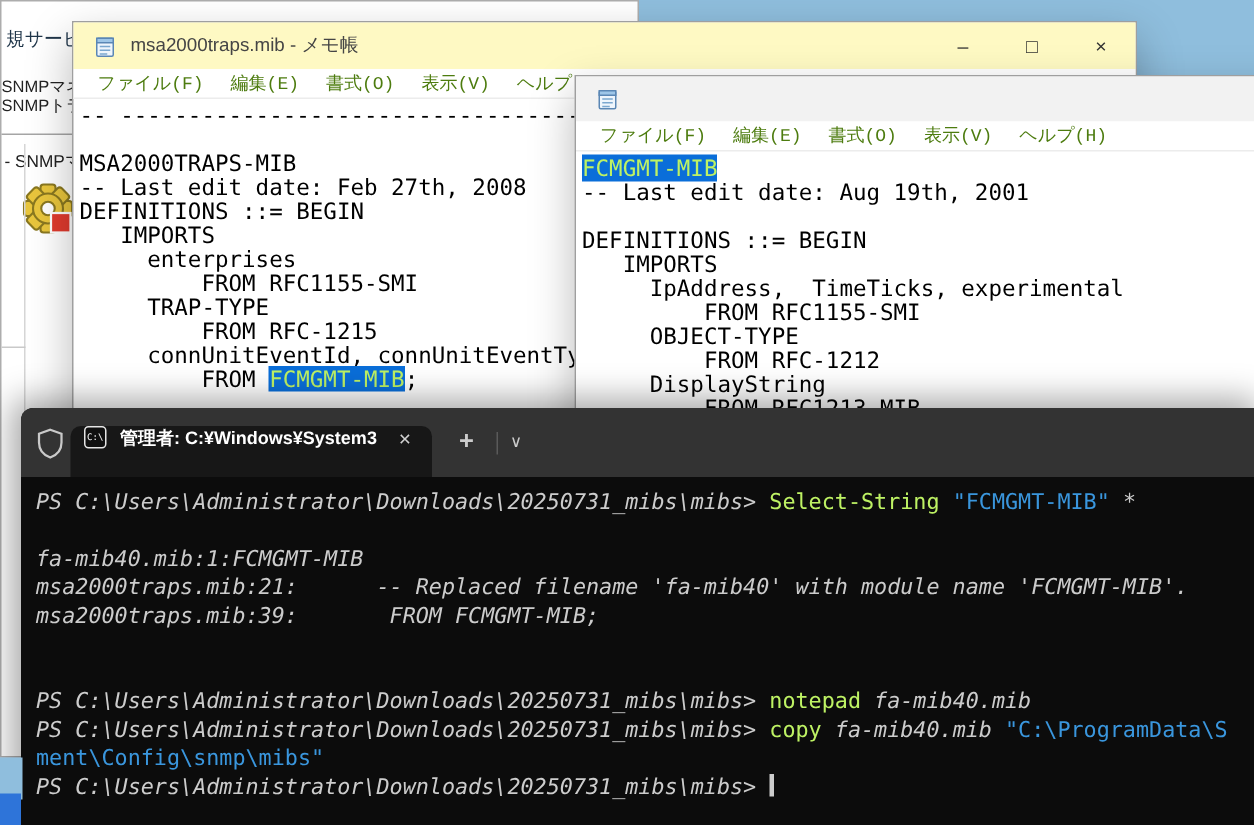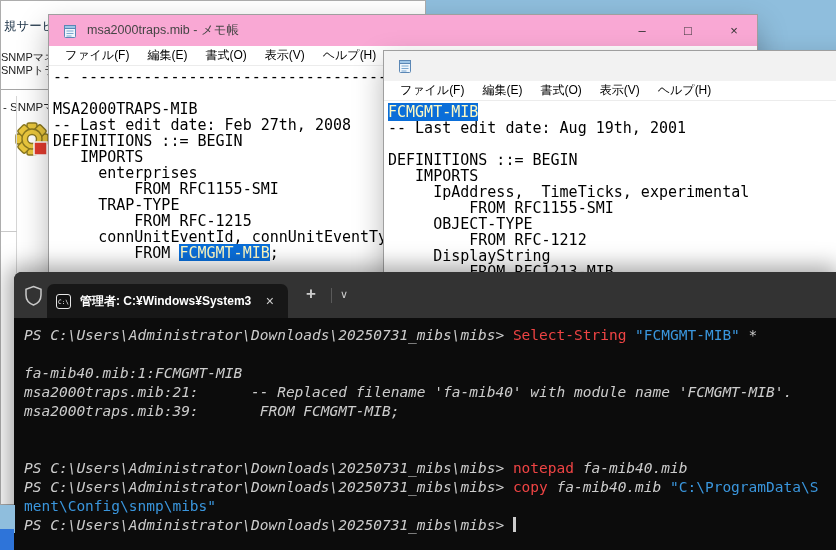--- a/index.html
+++ b/index.html
@@ -28,70 +28,70 @@
   .desk-blue-block { position:absolute; left:0; top:529px; width:14px; height:21px; background:#2e74d9; }
 
   
   .window {
     position:absolute; background:#fff; border:1px solid #9f9f9f;
     box-shadow:0 12px 28px rgba(0,0,0,.28);
   }
   #np1 { left:48px; top:14px; width:710px; height:500px; }
   #np2 { left:383px; top:50px; width:620px; height:470px; }
   .titlebar {
-    height:31px; background:#f9a8d4; display:flex; align-items:center;
+    height:31px; background:#fef9c3; display:flex; align-items:center;
     padding-left:13px; gap:9px;
   }
   #np2 .titlebar { height:30px; background:#f2f2f2; }
   .np-title { font-size:12.5px; color:#454545; white-space:nowrap; }
   .controls { margin-left:auto; display:flex; height:100%; }
   .ctl { width:46px; height:100%; display:flex; align-items:center; justify-content:center; font-size:13px; color:#333; }
   .menubar {
     height:20px; display:flex; align-items:center; padding-left:7px;
     background:#fff; border-bottom:1px solid #ececec;
   }
-  .menu-item { font-size:12px; color:#000000; padding:0 9px; white-space:nowrap; }
+  .menu-item { font-size:12px; color:#4d7c0f; padding:0 9px; white-space:nowrap;font-family:Liberation Mono, monospace; }
   .np-text {
     font-family:"DejaVu Sans Mono",monospace; font-size:15px; color:#000;
     white-space:pre; padding:3px 0 0 4px; overflow:hidden;
   }
   .np-text .tline { height:16px; line-height:16px; }
   .seg-k { color:#000; }
-  .seg-hl { background:#0a6ed9; color:#fef9c3; }
+  .seg-hl { background:#0a6ed9; color:#bef264; }
 
   
   .terminal {
     position:absolute; left:14px; top:272px; width:830px; height:286px;
     background:#0c0c0c; border-radius:8px 0 0 0;
     box-shadow:-6px -6px 22px rgba(0,0,0,.35);
   }
   .tabbar { position:relative; height:46px; background:#333333; border-radius:8px 0 0 0; }
   .tab {
     position:absolute; left:33px; top:12px; width:241px; height:34px;
     background:#171717; border-radius:7px 7px 0 0;
-    display:flex; align-items:center; padding:0 9px; gap:9px;
+    display:flex; padding:0 9px; gap:9px;
   }
   .tab-title { color:#ffffff; font-size:12px; font-weight:bold; white-space:nowrap; overflow:hidden; flex:1; }
   .tab-close { color:#d0d0d0; font-size:14px; padding:0 5px; }
   .cmd-icon {
     width:15px; height:15px; flex:0 0 15px; background:#101010; border:1px solid #e6e6e6;
     border-radius:3px; color:#fff; font-size:6px; font-family:"DejaVu Sans Mono",monospace;
     display:flex; align-items:center; justify-content:center;
   }
   .shield { position:absolute; left:10px; top:13px; }
   .newtab { position:absolute; left:292px; top:12px; color:#cccccc; font-size:17px; font-weight:bold; }
   .tabdivider { position:absolute; left:317px; top:16px; height:15px; border-left:1px solid #5a5a5a; }
   .dropdown { position:absolute; left:326px; top:16px; color:#cccccc; font-size:11px; }
   .term-text {
     font-family:"DejaVu Sans Mono",monospace; font-size:14.5px;
     white-space:pre; padding:8px 0 0 10px; overflow:hidden;
   }
   .term-text .tline { height:19px; line-height:19px; }
   .seg-p { color:#cccccc;font-style:italic; }
-  .seg-y { color:#ef4444; }
+  .seg-y { color:#bef264; }
   .seg-b { color:#3a96dd; }
   .seg-cursor { display:inline-block; width:3px; height:15px; background:#cccccc; vertical-align:-2px; }
 </style>
 </head>
 <body>
 
 <div class="desktop">
 
   <div class="bg-window">
     <div class="bg-tab-label">規サービス</div>

